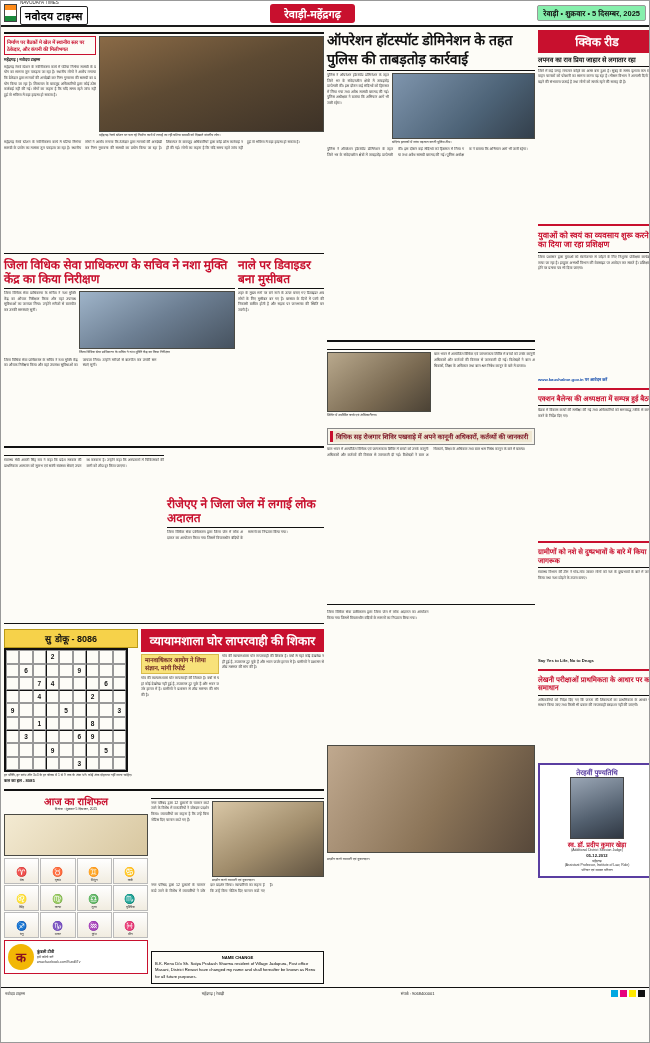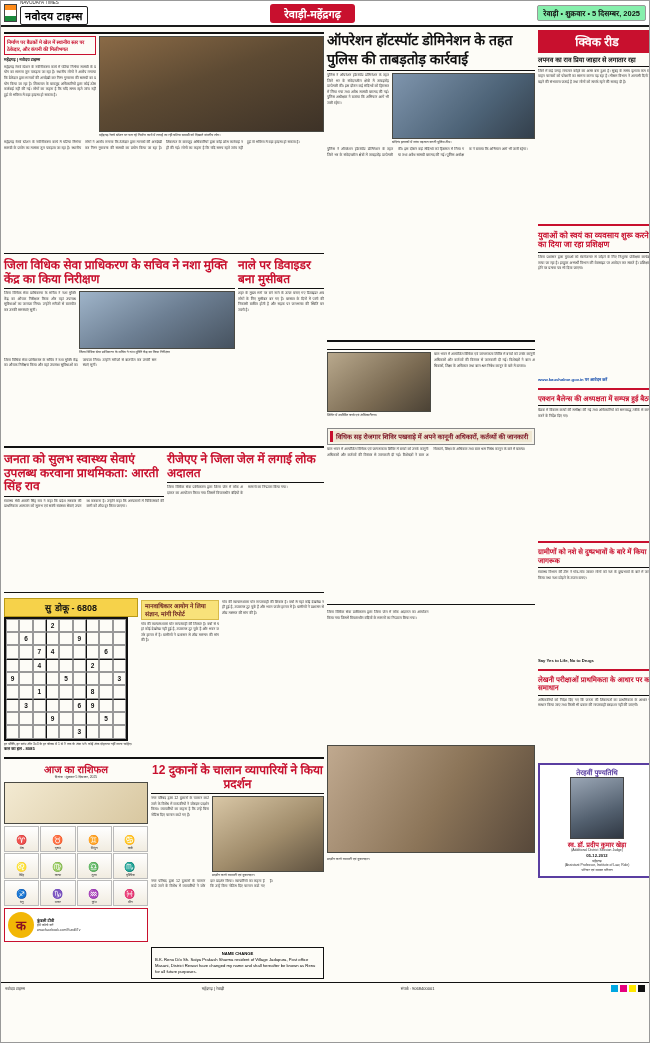--- a/index.html
+++ b/index.html
@@ -248,38 +248,37 @@
           <div class="hl-red headline-md">नाले पर डिवाइडर बना मुसीबत</div>
           <div class="rule"></div>
           <div class="txt" style="height:150px;">शहर के मुख्य मार्ग पर बने नाले के ऊपर बनाए गए डिवाइडर अब लोगों के लिए मुसीबत बन गए हैं। बरसात के दिनों में पानी की निकासी बाधित होती है और सड़क पर जलभराव की स्थिति बन जाती है।</div>
         </div>
       </div>
 
       <div class="rule-thick"></div>
 
       <div class="flexrow">
         <div style="width:160px;">
-          <div class="hl-red headline-md">जनता को सुलभ स्वास्थ्य सेवाएं उपलब्ध करवाना प्राथमिकता: आरती सिंह राव</div>
           <div class="rule"></div>
           <div class="txt cols2" style="height:88px;">स्वास्थ्य मंत्री आरती सिंह राव ने कहा कि प्रदेश सरकार की प्राथमिकता आमजन को सुलभ एवं सस्ती स्वास्थ्य सेवाएं उपलब्ध करवाना है। उन्होंने कहा कि अस्पतालों में चिकित्सकों की कमी को शीघ्र दूर किया जाएगा।</div>
         </div>
-        <div style="flex:1;">
+        <div style="flex:1;margin-top:45px;">
           <div class="hl-red headline-md">रीजेएए ने जिला जेल में लगाई लोक अदालत</div>
           <div class="rule"></div>
           <div class="txt cols2" style="height:88px;">जिला विधिक सेवा प्राधिकरण द्वारा जिला जेल में लोक अदालत का आयोजन किया गया जिसमें विचाराधीन बंदियों के मामलों का निपटारा किया गया।</div>
         </div>
       </div>
 
       <div class="rule"></div>
 
       <div class="flexrow">
         <div style="width:134px;">
           <div class="banner-ylw" style="display:flex;justify-content:center;gap:4px;">
             <span>सु</span>
-            <span>डोकू - 6808</span>
+            <span>डोकू - 8086</span>
           </div>
           <div class="sudoku" id="sudoku-grid">
               <div></div>
               <div></div>
               <div></div>
               <div>2</div>
               <div></div>
               <div></div>
               <div></div>
               <div></div>
@@ -354,20 +353,21 @@
               <div></div>
               <div>3</div>
               <div></div>
               <div></div>
               <div></div>
             </div>
           <div class="tiny" style="margin-top:1px;">हर पंक्ति, हर स्तंभ और 3x3 के हर बॉक्स में 1 से 9 तक के अंक भरें। कोई अंक दोहराया नहीं जाना चाहिए।</div>
           <div class="tiny-b">कल का हल - 8085</div>
         </div>
         <div style="flex:1;">
+          <div class="banner-red">व्यायामशाला घोर लापरवाही की शिकार</div>
           <div class="flexrow" style="margin-top:2px;">
             <div style="width:78px;">
               <div class="yellowbar">मानवाधिकार आयोग ने लिया संज्ञान, मांगी रिपोर्ट</div>
               <div class="txt" style="height:92px;margin-top:2px;">गांव की व्यायामशाला घोर लापरवाही की शिकार है। वर्षों से यहां कोई देखरेख नहीं हुई है, उपकरण टूट चुके हैं और भवन जर्जर हालत में है। ग्रामीणों ने प्रशासन से शीघ्र मरम्मत की मांग की है।</div>
             </div>
             <div class="txt" style="flex:1;height:112px;">गांव की व्यायामशाला घोर लापरवाही की शिकार है। वर्षों से यहां कोई देखरेख नहीं हुई है, उपकरण टूट चुके हैं और भवन जर्जर हालत में है। ग्रामीणों ने प्रशासन से शीघ्र मरम्मत की मांग की है।</div>
           </div>
         </div>
       </div>
 
@@ -431,21 +431,20 @@
           <div class="ad-kundli" style="margin-top:2px;">
             <div class="kundli-mark">क</div>
             <div>
               <div class="tiny-b">कुंडली टीवी</div>
               <div class="tiny">हमें फॉलो करें</div>
               <div class="tiny">www.facebook.com/KundliTv</div>
             </div>
           </div>
         </div>
         <div style="flex:1;">
-          <div class="hl-red headline-md" style="text-align:center;">12 दुकानों के चालान व्यापारियों ने किया प्रदर्शन</div>
           <div class="rule"></div>
           <div class="flexrow" style="margin-top:2px;">
             <div class="txt" style="width:58px;height:82px;">नगर परिषद द्वारा 12 दुकानों के चालान काटे जाने के विरोध में व्यापारियों ने जोरदार प्रदर्शन किया। व्यापारियों का कहना है कि उन्हें बिना नोटिस दिए चालान काटे गए हैं।</div>
             <div style="flex:1;">
               <div class="photo p7" style="height:76px;"></div>
               <div class="cap">प्रदर्शन करते व्यापारी एवं दुकानदार।</div>
             </div>
           </div>
           <div class="txt cols3" style="height:66px;">नगर परिषद द्वारा 12 दुकानों के चालान काटे जाने के विरोध में व्यापारियों ने जोरदार प्रदर्शन किया। व्यापारियों का कहना है कि उन्हें बिना नोटिस दिए चालान काटे गए हैं।</div>
           <div class="notice-box" style="margin-top:2px;">

